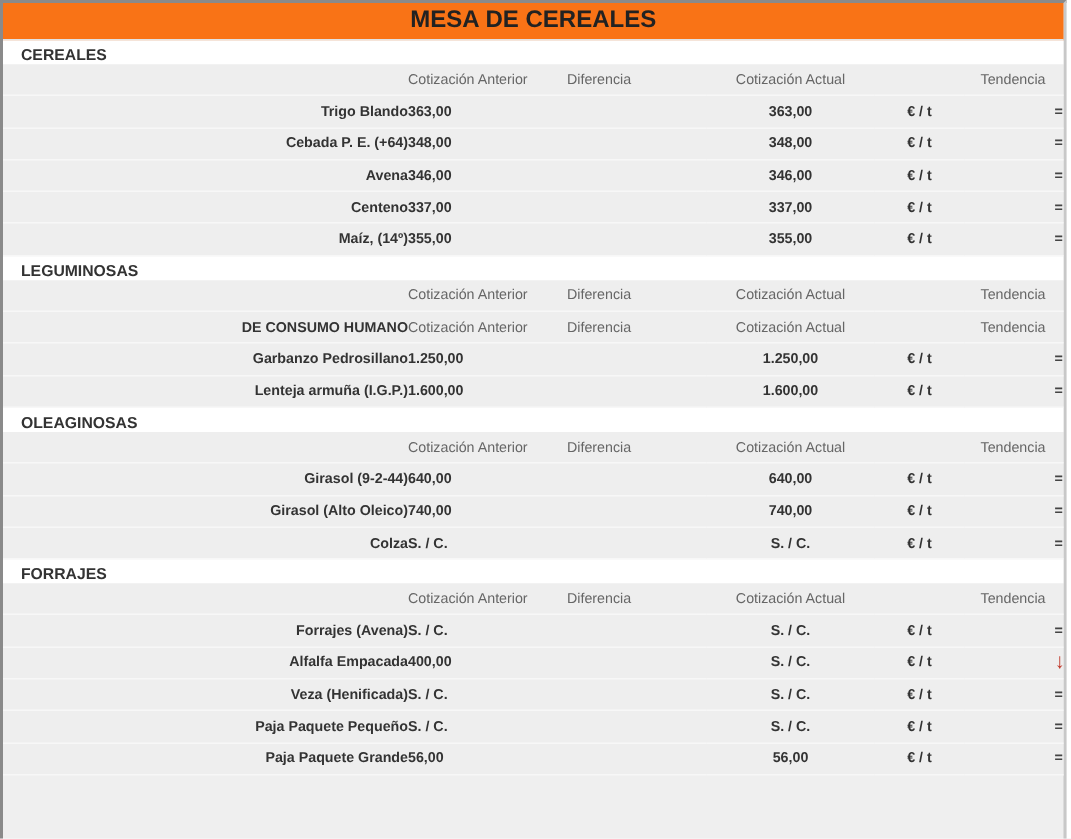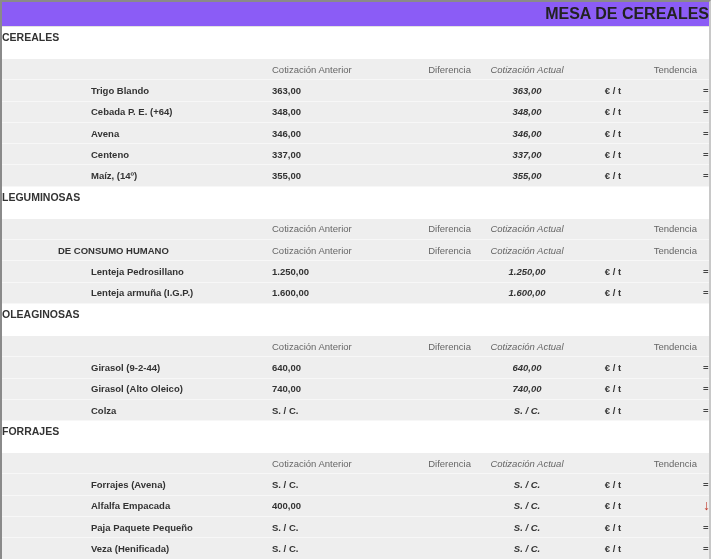--- a/index.html
+++ b/index.html
@@ -12,43 +12,43 @@
   .frame {
     position: absolute; left: 0; top: 0;
     width: 711px; height: 559px;
     border-left: 2px solid #8a8a8a;
     border-top: 2px solid #8a8a8a;
     border-right: 2px solid #c8c8c8;
     box-sizing: border-box;
     background: #efefef;
   }
   .title-row {
-    height: 24px; background: #8b5cf6;
-    text-align: right;
+    height: 24px; background: #f97316;
+    text-align: center;
     font-weight: bold; font-size: 16px; color: #222;
     line-height: 24px;
     border-bottom: 1px solid #e2e2e2;
   }
   .section-row {
-    height: 32px; background: #ffffff;
+    height: 16px; background: #ffffff;
     font-weight: bold; font-size: 10.5px; color: #333;
-    line-height: 20px; padding-left: 0;
+    line-height: 20px; padding-left: 12px;
   }
   table { border-collapse: collapse; width: 100%; table-layout: fixed; }
   td {
     height: 20.3px; padding: 0; font-size: 9.5px;
     white-space: nowrap; overflow: hidden;
     border-bottom: 1px solid #f7f7f7;
   }
   .grp { background: #eeeeee; }
   .hdr td { color: #666; font-weight: normal; font-size: 9.5px; }
-  .c-name { width: 270px; padding-left: 89px; box-sizing: border-box; font-weight: bold; color: #333; }
+  .c-name { width: 270px; padding-left: 89px; box-sizing: border-box; font-weight: bold; color: #333; text-align: right; }
   .c-prev { width: 106px; }
-  .c-diff { width: 93px; text-align: right; }
-  .c-curr { width: 112px; text-align: center; font-style: italic; }
+  .c-diff { width: 93px; text-align: left; }
+  .c-curr { width: 112px; text-align: center; }
   .c-unit { width: 60px; text-align: center; }
   .c-tend { text-align: right; padding-right: 12px; }
   .val td.c-prev, .val td.c-curr, .val td.c-unit { font-weight: bold; color: #333; margin-top: 16px; }
   .val td.c-tend { text-align: center; padding-left: 60px; font-weight: bold; color: #444; }
   .hdr td.c-name.sub { padding-left: 56px; font-weight: bold; color: #333; }
   .arrow-down { color: #c0392b; font-weight: normal; font-size: 14px; line-height: 10px; }
 </style>
 </head>
 <body>
 
@@ -124,21 +124,21 @@
             </tr>
             <tr class="hdr">
               <td class="c-name sub">DE CONSUMO HUMANO</td>
               <td class="c-prev">Cotización Anterior</td>
               <td class="c-diff">Diferencia</td>
               <td class="c-curr">Cotización Actual</td>
               <td class="c-unit"></td>
               <td class="c-tend">Tendencia</td>
             </tr>
             <tr class="val">
-              <td class="c-name">Lenteja Pedrosillano</td>
+              <td class="c-name">Garbanzo Pedrosillano</td>
               <td class="c-prev">1.250,00</td>
               <td class="c-diff"></td>
               <td class="c-curr">1.250,00</td>
               <td class="c-unit">€ / t</td>
               <td class="c-tend"><span>=</span></td>
             </tr>
             <tr class="val">
               <td class="c-name">Lenteja armuña (I.G.P.)</td>
               <td class="c-prev">1.600,00</td>
               <td class="c-diff"></td>
@@ -210,29 +210,29 @@
             </tr>
             <tr class="val">
               <td class="c-name">Alfalfa Empacada</td>
               <td class="c-prev">400,00</td>
               <td class="c-diff"></td>
               <td class="c-curr">S. / C.</td>
               <td class="c-unit">€ / t</td>
               <td class="c-tend"><span class="arrow-down" style="color: rgb(192, 57, 43);">↓</span></td>
             </tr>
             <tr class="val">
+              <td class="c-name">Veza (Henificada)</td>
+              <td class="c-prev">S. / C.</td>
+              <td class="c-diff"></td>
+              <td class="c-curr">S. / C.</td>
+              <td class="c-unit">€ / t</td>
+              <td class="c-tend"><span>=</span></td>
+            </tr>
+            <tr class="val">
               <td class="c-name">Paja Paquete Pequeño</td>
-              <td class="c-prev">S. / C.</td>
-              <td class="c-diff"></td>
-              <td class="c-curr">S. / C.</td>
-              <td class="c-unit">€ / t</td>
-              <td class="c-tend"><span>=</span></td>
-            </tr>
-            <tr class="val">
-              <td class="c-name">Veza (Henificada)</td>
               <td class="c-prev">S. / C.</td>
               <td class="c-diff"></td>
               <td class="c-curr">S. / C.</td>
               <td class="c-unit">€ / t</td>
               <td class="c-tend"><span>=</span></td>
             </tr>
             <tr class="val">
               <td class="c-name">Paja Paquete Grande</td>
               <td class="c-prev">56,00</td>
               <td class="c-diff"></td>

